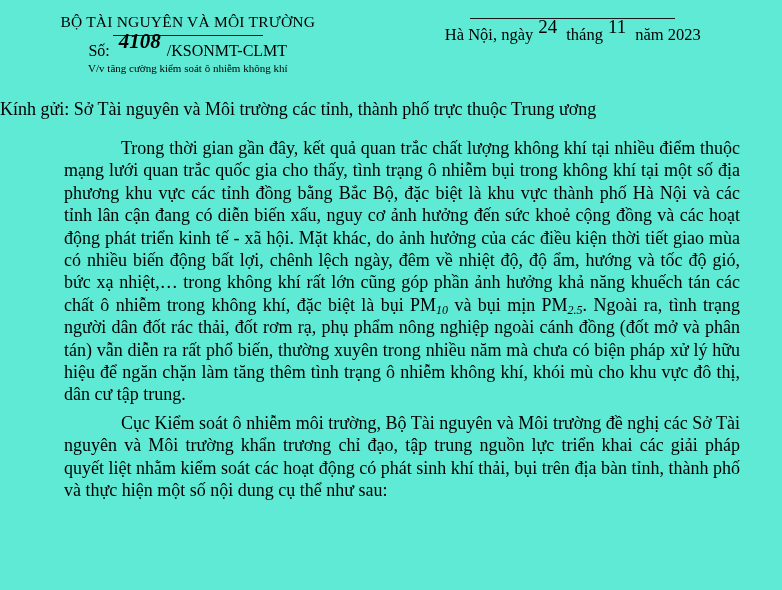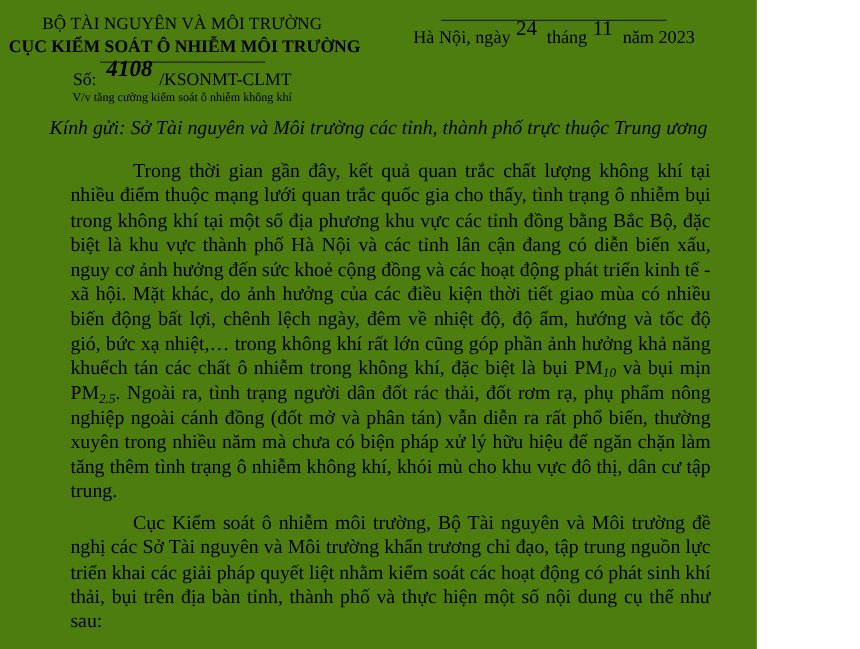--- a/index.html
+++ b/index.html
@@ -1,19 +1,19 @@
 <!DOCTYPE html>
 <html><head>
 <meta charset="utf-8">
 <style>
   html, body { margin: 0; padding: 0; background: #fff; }
   .page {
-    width: 688px;
+    width: 782px;
     height: 590px;
-    background: #4d7c0f;
+    background: #5eead4;
     color: #000000;
     font-family: "Liberation Serif", "DejaVu Serif", serif;
     position: relative;
     overflow: hidden;
     box-sizing: border-box;
     padding-top: 13px;
   }
   .header { display: flex; align-items: flex-start; }
   .header-left  { width: 47%; text-align: center; padding-left: 8px; box-sizing: border-box; }
   .header-right { width: 53%; text-align: center; padding-right: 4px; box-sizing: border-box; }
@@ -39,24 +39,23 @@
   .motto-2 { font-size: 17px; font-weight: bold; margin-top: 3px; white-space: nowrap; }
   .place-date { font-size: 16.5px; margin-top: 4px; white-space: nowrap; }
   .filled-date {
     font-size: 19px;
     position: relative;
     top: -7px;
     padding: 0 9px 0 5px;
   }
 
   .recipient {
-    text-align: center;
+    text-align: left;
     font-size: 18px;
-    margin-top: 11px;
-    font-style: italic;
+    margin-top: 25px;
   }
 
   .body-text {
     margin: 17px 42px 0 64px;
     font-size: 18px;
     line-height: 22.4px;
     text-align: justify;
   }
   .body-text p { margin: 0; text-indent: 57px; }
   .body-text p + p { margin-top: 6px; }
@@ -64,21 +63,20 @@
 </style>
 </head>
 <body>
 
 <div class="page">
 
   <div class="header">
 
     <div class="header-left">
       <div class="agency-parent">BỘ TÀI NGUYÊN VÀ MÔI TRƯỜNG</div>
-      <div class="agency-name">CỤC KIỂM SOÁT Ô NHIỄM MÔI TRƯỜNG</div>
       <hr class="rule rule-left">
       <div class="doc-number">
         <span>Số:</span><span class="filled-num">4108</span><span>/KSONMT-CLMT</span>
       </div>
       <div class="doc-subject">V/v tăng cường kiểm soát ô nhiễm không khí</div>
     </div>
 
     <div class="header-right">
       <hr class="rule rule-right">
       <div class="place-date">

